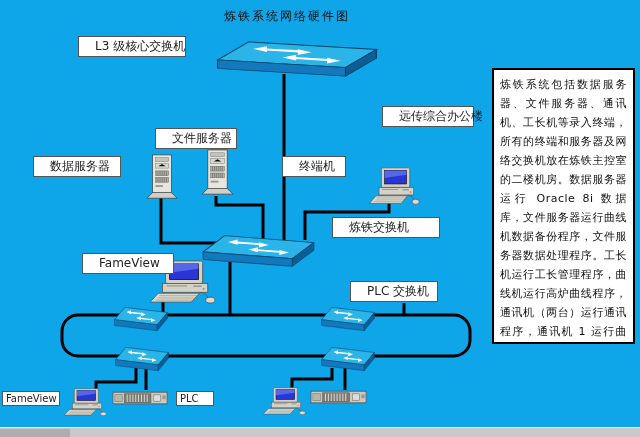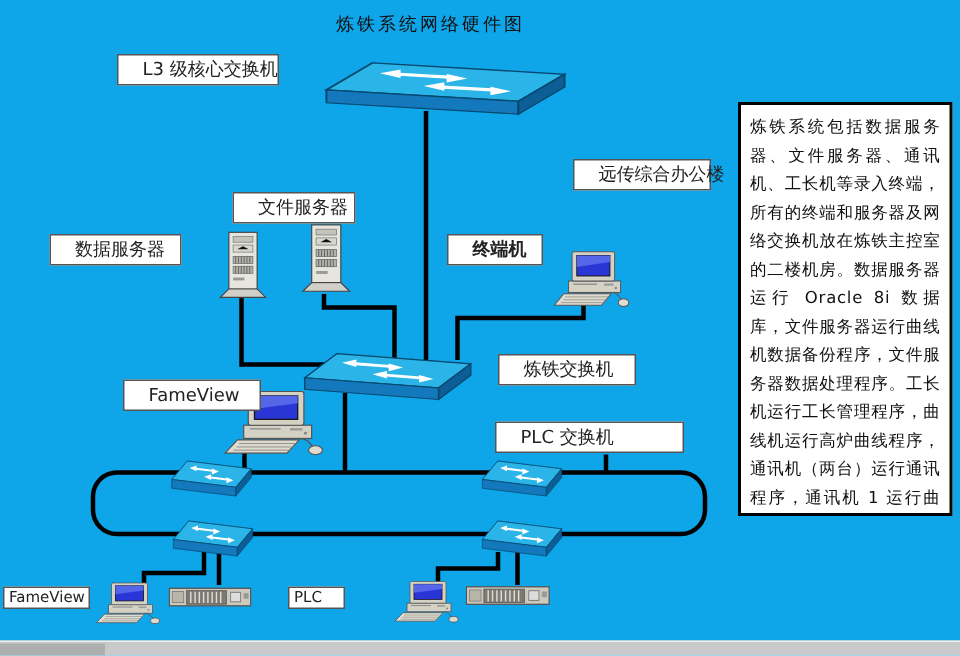--- a/index.html
+++ b/index.html
@@ -149,26 +149,26 @@
   <svg class="dev" style="left:310px;top:388px" width="58" height="17" viewBox="0 0 60 16" preserveAspectRatio="none">
       <use href="#sym-plc"></use>
     </svg>
 
   <div class="title">炼铁系统网络硬件图</div>
 
   <div class="lbl" style="left:78px;top:36px;width:108px;">L3 级核心交换机</div>
   <div class="lbl" style="left:33px;top:156px;width:88px;">数据服务器</div>
   <div class="lbl" style="left:155px;top:128px;width:82px;">文件服务器</div>
   <div class="lbl" style="left:382px;top:106px;width:92px;text-align:right;">远传综合办公楼</div>
-  <div class="lbl" style="left:298px;top:156px;width:64px;font-weight:bold;">终端机</div>
-  <div class="lbl" style="left:332px;top:236px;width:92px;">炼铁交换机</div>
+  <div class="lbl" style="left:282px;top:156px;width:64px;">终端机</div>
+  <div class="lbl" style="left:332px;top:217px;width:108px;">炼铁交换机</div>
   <div class="lbl" style="left:82px;top:253px;width:92px;">FameView</div>
-  <div class="lbl" style="left:330px;top:281px;width:126px;">PLC 交换机</div>
+  <div class="lbl" style="left:350px;top:281px;width:88px;">PLC 交换机</div>
   <div class="lbl small" style="left:2px;top:391px;width:58px;">FameView</div>
-  <div class="lbl small" style="left:176px;top:391px;width:38px;margin-left:16px;">PLC</div>
+  <div class="lbl small" style="left:176px;top:391px;width:38px;">PLC</div>
 
   <div class="panel">炼铁系统包括数据服务器、文件服务器、通讯机、工长机等录入终端，所有的终端和服务器及网络交换机放在炼铁主控室的二楼机房。数据服务器运行 Oracle 8i 数据库，文件服务器运行曲线机数据备份程序，文件服务器数据处理程序。工长机运行工长管理程序，曲线机运行高炉曲线程序，通讯机（两台）运行通讯程序，通讯机 1 运行曲线通讯程序，通讯机 2 运行其他数据采集程序。</div>
 
   <div class="strip">
     <div class="block"></div>
   </div>
 
 </div>
 
 </body></html>

